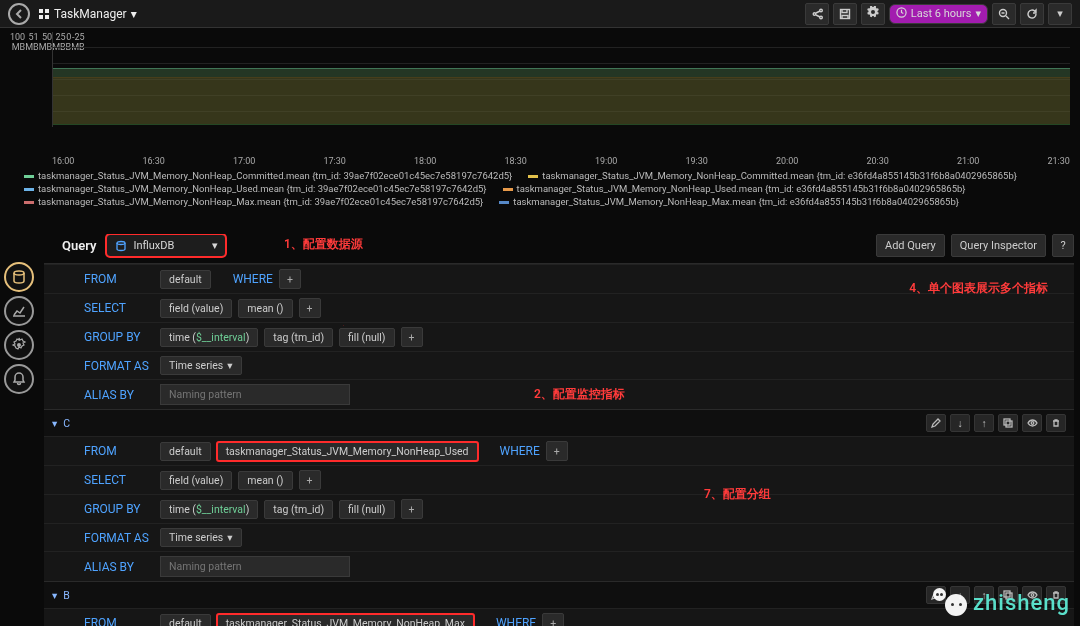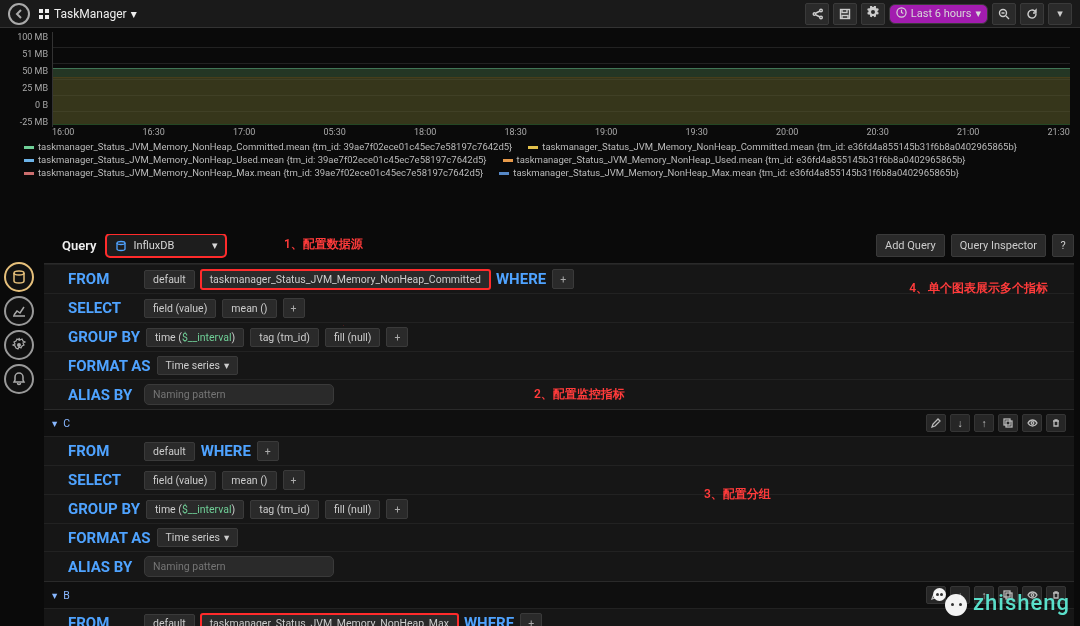--- a/index.html
+++ b/index.html
@@ -44,21 +44,21 @@
     background:#a21caf; border:1px solid #3a3a3a;
     padding: 2px 6px; border-radius:6px; cursor:pointer;
   }
   
   .chart-panel { margin: 4px 10px 2px 10px; }
   .chart-title { text-align:center; font-size:11px; font-weight:bold; padding:4px 0; color:#ddd;}
   .chart-area {
     position: relative; height: 95px; display:flex;
   }
   .y-axis {
-    width: 42px; display:flex; flex-direction:column; justify-content:space-between;
+    width: 42px; display:flex; flex-direction:row; justify-content:space-between;
     font-size: 9px; color:#aaa; text-align:right; padding-right:4px;
   }
   .plot {
     flex:1; position:relative;
     background:
       repeating-linear-gradient(to bottom, transparent 0, transparent 15px, #222 15px, #222 16px);
     border-left: 1px solid #333;
   }
   .plot::after {
     content:"";
@@ -67,20 +67,21 @@
       #3a5a3a 0%, #3a5a3a 15%,
       #7a6a2a 15%, #7a6a2a 16%,
       #5a5a2a 16%, #5a5a2a 100%);
     opacity:0.55;
     border-top:1px solid #6fcf97;
     border-bottom:1px solid #3a7a3a;
   }
   .x-axis {
     display:flex; margin-left:42px; font-size:9px; color:#aaa;
     justify-content:space-between;
+    margin-top:29px;
   }
   .legend { margin: 4px 0 2px 14px; font-size:9.5px; line-height:1.35; color:#bbb; }
   .legend .row { display:flex; flex-wrap:wrap; gap:6px 16px; }
   .leg-item { display:flex; align-items:center; gap:4px; }
   .sw { width:10px; height:3px; display:inline-block; }
   
   .side-tabs {
     position:absolute; left:4px; top:262px;
     display:flex; flex-direction:column; gap:4px;
   }
@@ -123,29 +124,29 @@
     padding:4px 8px; color:#88b7ff; background:#0f0f0f;
   }
   .qb-head .tools { margin-left:auto; display:flex; gap:4px; }
   .tool-ic { width:20px; height:18px; display:flex; align-items:center; justify-content:center;
     background:#262626; border:1px solid #353535; color:#bbb; border-radius:2px; cursor:pointer; }
   .qrow {
     display:flex; align-items:center; gap:6px;
     padding:4px 8px 4px 24px;
     border-top:1px solid #222;
   }
-  .kw { color:#4fa3ff; font-size:15px; font-weight:700; min-width:70px; }
+  .kw { color:#4fa3ff; font-size:12px; font-weight:400; min-width:70px;margin-left:16px; }
   .chip {
     background:#2a2a2a; border:1px solid #3a3a3a; color:#ccc;
     padding:2px 8px; border-radius:2px; font-size:10.5px;
   }
   .chip.sel { display:inline-flex; align-items:center; gap:4px; }
   .chip-input {
     background:#2a2a2a; border:1px solid #3a3a3a; color:#888;
-    padding:3px 8px; border-radius:5px; width:190px; font-size:10.5px;
+    padding:3px 8px; border-radius:0; width:190px; font-size:10.5px;
   }
   .plus { background:#2a2a2a; border:1px solid #3a3a3a; width:22px; height:20px;
     display:flex;align-items:center;justify-content:center; color:#aaa; cursor:pointer; border-radius:2px;}
   .redbox { outline:2px solid #ff2b2b; outline-offset:-1px; }
   .interval { color:#6fcf97; }
   
   svg.anno-lines { position:absolute; inset:0; pointer-events:none; }
   
   .wmark {
     position:absolute; right:10px; bottom:10px;
@@ -238,21 +239,21 @@
       <span>25 MB</span>
       <span>0 B</span>
       <span>-25 MB</span>
     </div>
     <div class="plot"></div>
   </div>
   <div class="x-axis">
     <span>16:00</span>
     <span>16:30</span>
     <span>17:00</span>
-    <span>05:30</span>
+    <span>17:30</span>
     <span>18:00</span>
     <span>18:30</span>
     <span>19:00</span>
     <span>19:30</span>
     <span>20:00</span>
     <span>20:30</span>
     <span>21:00</span>
     <span>21:30</span>
   </div>
   <div class="legend">
@@ -332,21 +333,20 @@
       <button class="gh-btn" style="width:22px;padding:4px 0">?</button>
     </div>
   </div>
 
   <span class="anno-red" style="right:26px; top:46px;">4、单个图表展示多个指标</span>
 
   <div class="query-block">
     <div class="qrow">
       <span class="kw">FROM</span>
       <span class="chip">default</span>
-      <span class="chip redbox">taskmanager_Status_JVM_Memory_NonHeap_Committed</span>
       <span class="kw" style="min-width:auto">WHERE</span>
       <div class="plus">+</div>
     </div>
     <div class="qrow">
       <span class="kw">SELECT</span>
       <span class="chip">field (value)</span>
       <span class="chip">mean ()</span>
       <div class="plus">+</div>
     </div>
     <div class="qrow">
@@ -398,20 +398,21 @@
         <div class="tool-ic">
             <svg width="10" height="10" viewBox="0 0 10 10" fill="none" stroke="currentColor" stroke-width="1.3">
               <path d="M2 3h6M3 3v5h4V3M4 3V2h2v1"></path>
             </svg>
           </div>
       </div>
     </div>
     <div class="qrow">
       <span class="kw">FROM</span>
       <span class="chip">default</span>
+      <span class="chip redbox">taskmanager_Status_JVM_Memory_NonHeap_Used</span>
       <span class="kw" style="min-width:auto">WHERE</span>
       <div class="plus">+</div>
     </div>
     <div class="qrow">
       <span class="kw">SELECT</span>
       <span class="chip">field (value)</span>
       <span class="chip">mean ()</span>
       <div class="plus">+</div>
     </div>
     <div class="qrow">
@@ -427,21 +428,21 @@
           <span>Time series</span> 
           <span>▾</span>
         </span>
     </div>
     <div class="qrow">
       <span class="kw">ALIAS BY</span>
       <input class="chip-input" placeholder="Naming pattern" style="">
     </div>
   </div>
 
-  <span class="anno-red" style="left:660px; top:252px;">3、配置分组</span>
+  <span class="anno-red" style="left:660px; top:252px;">7、配置分组</span>
 
   <div class="query-block">
     <div class="qb-head">
       <span>▾</span>
       <span>B</span>
       <div class="tools">
         <div class="tool-ic">
             <svg width="10" height="10" viewBox="0 0 10 10" fill="none" stroke="currentColor" stroke-width="1.3">
               <path d="M1 9l1-3 5-5 2 2-5 5-3 1z"></path>
             </svg>

